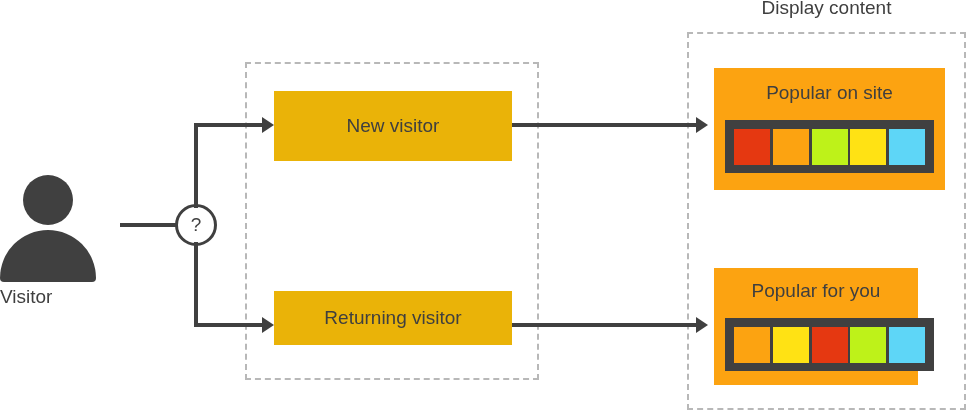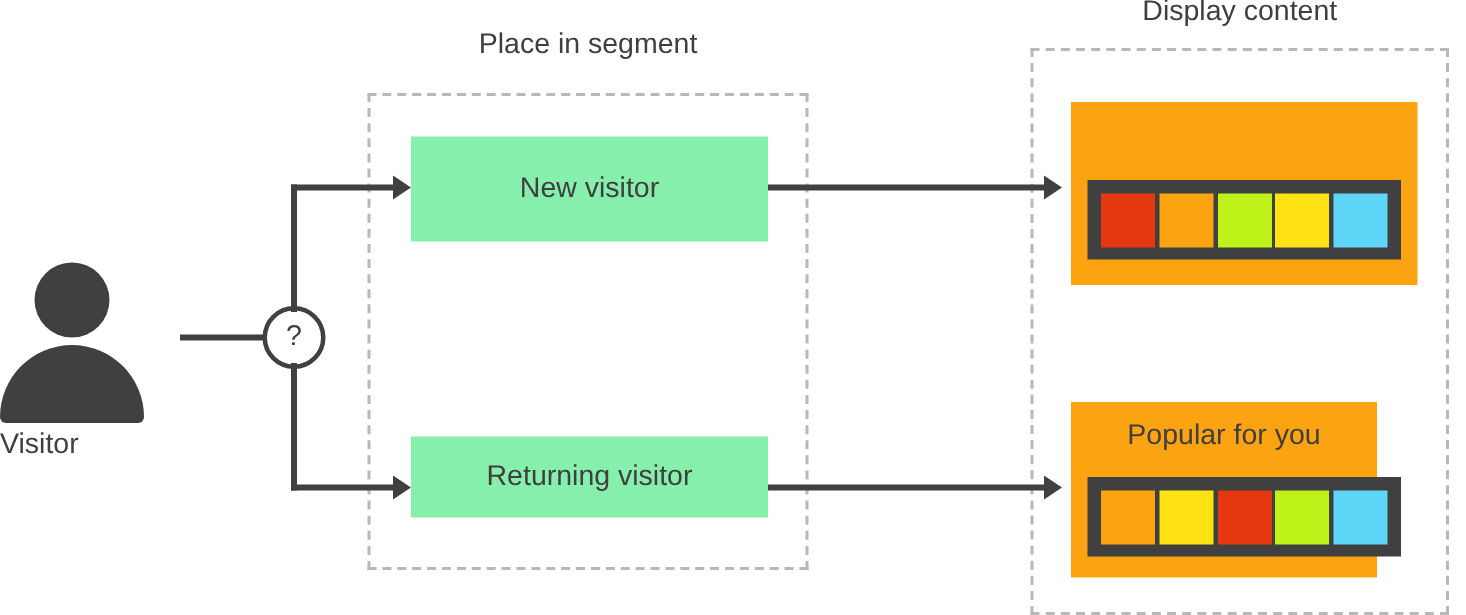--- a/index.html
+++ b/index.html
@@ -46,21 +46,21 @@
   .line-h{position:absolute;height:4px;background:#404040;}
   .line-v{position:absolute;width:4px;background:#404040;}
   .arrowhead{
     position:absolute;width:0;height:0;
     border-top:8px solid transparent;border-bottom:8px solid transparent;
     border-left:12px solid #404040;
   }
 
   
   .seg-box{
-    position:absolute;background:#86efac;
+    position:absolute;background:#eab308;
     display:flex;align-items:center;justify-content:center;
     font-size:19px;color:#3f3f3f;white-space:nowrap;
   }
 
   
   .card{position:absolute;background:#FCA311;}
   .card-title{
     position:absolute;left:0;right:0;text-align:center;
     font-size:19px;color:#3f3f3f;white-space:nowrap;
   }
@@ -69,21 +69,20 @@
     display:flex;align-items:center;justify-content:space-between;
     box-sizing:border-box;
   }
   .swatch{width:36px;height:36px;flex:0 0 auto;}
 </style>
 </head>
 <body>
 
 <div id="stage">
 
-  <div class="grp-title" style="left:245px;top:19px;width:294px;">Place in segment</div>
 
   <div class="grp-title" style="left:687px;top:-3px;width:279px;">Display content</div>
 
   <div class="grp-box" style="left:245px;top:62px;width:294px;height:318px;"></div>
 
   <div class="grp-box" style="left:687px;top:32px;width:279px;height:378px;"></div>
 
   <div class="person" style="left:0px;top:167px;width:96px;height:115px;">
     <div class="head"></div>
     <div class="body"></div>
@@ -106,20 +105,21 @@
 
   <div class="seg-box" style="left:274px;top:291px;width:238px;height:54px;">Returning visitor</div>
 
   <div class="line-h" style="left:512px;top:123px;width:186px;"></div>
   <div class="arrowhead" style="left:696px;top:117px;"></div>
 
   <div class="line-h" style="left:512px;top:323px;width:186px;"></div>
   <div class="arrowhead" style="left:696px;top:317px;"></div>
 
   <div class="card" style="left:714px;top:68px;width:231px;height:122px;">
+    <div class="card-title" style="top:14px;">Popular on site</div>
     <div class="strip" style="left:11px;top:52px;width:209px;height:53px;padding:0 9px;">
       <div class="swatch" style="background: rgb(229, 56, 17);"></div>
       <div class="swatch" style="background: rgb(252, 163, 17);"></div>
       <div class="swatch" style="background: rgb(190, 242, 25);"></div>
       <div class="swatch" style="background: rgb(255, 226, 20);"></div>
       <div class="swatch" style="background: rgb(94, 214, 247);"></div>
     </div>
   </div>
 
   <div class="card" style="left:714px;top:268px;width:204px;height:117px;">

